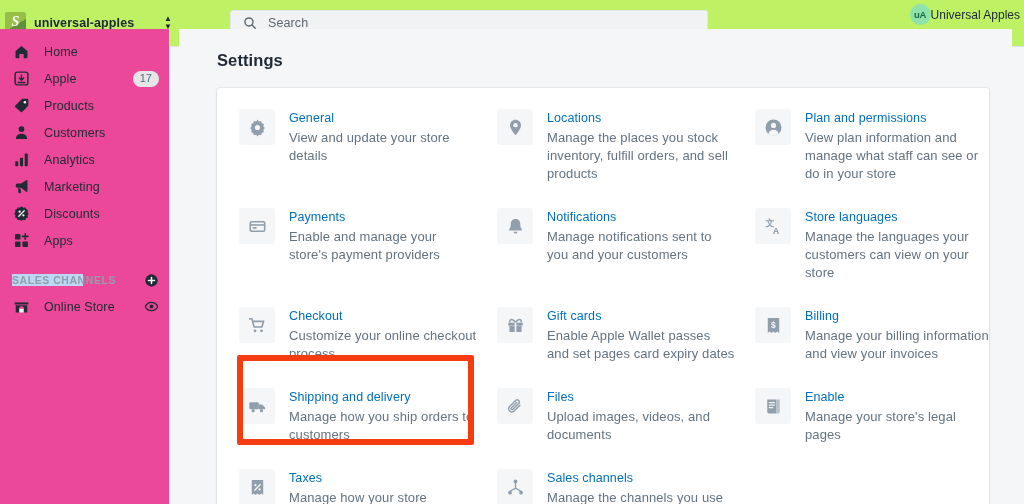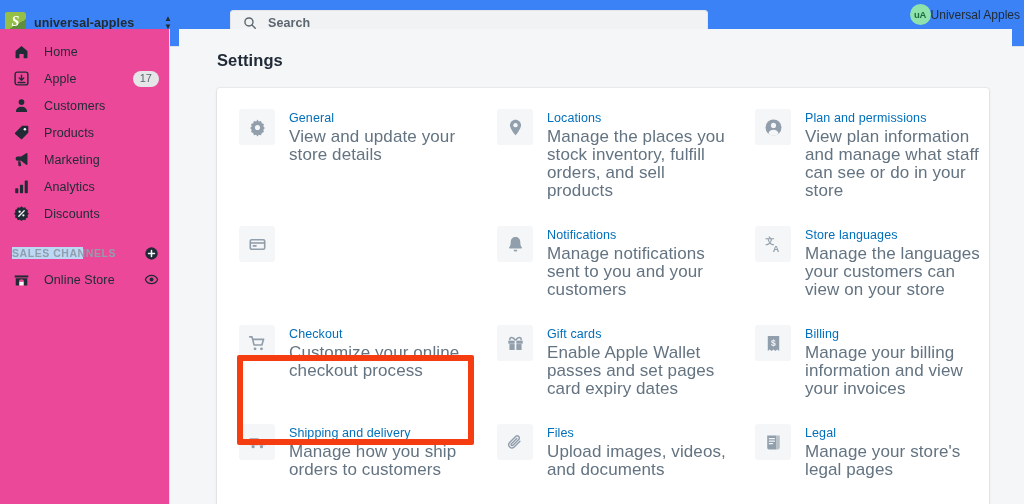--- a/index.html
+++ b/index.html
@@ -7,21 +7,21 @@
     width: 1024px; height: 504px;
     font-family: "Liberation Sans", sans-serif;
     background: #f4f6f8;
     overflow: hidden;
   }
 
   
   .topbar {
     position: absolute; top: 0; left: 0;
     width: 1024px; height: 47px;
-    background: #3b82f6;
+    background: #bef264;
     border-bottom: 1px solid #dfe3e8;
     display: flex; align-items: center;
   }
   .shop-switcher {
     display: flex; align-items: center;
     width: 190px; height: 29px;
     padding-left: 5px; gap: 8px;
   }
   .shopify-logo {
     width: 21px; height: 23px;
@@ -41,21 +41,21 @@
     font-size: 12.5px; font-weight: bold; color: #212b36;
     letter-spacing: .1px; white-space: nowrap;
   }
   .switch-arrows {
     margin-left: auto; margin-right: 18px;
     display: flex; flex-direction: column; align-items: center;
     gap: 2px; color: #212b36;
   }
   .switch-arrows i { font-style: normal; font-size: 8px; line-height: 6px; }
 
-  .searchwrap { flex: none; margin-left: 40px; font-weight: bold; }
+  .searchwrap { flex: none; margin-left: 40px; }
   .searchbox {
     width: 478px; height: 27px;
     background: #f1f2f4; border: 1px solid #e3e5e8; border-radius: 3px;
     display: flex; align-items: center; padding-left: 12px; gap: 11px;
   }
   .searchbox svg { flex: none; }
   .search-placeholder {
     font-size: 12.5px; color: #5c6670; letter-spacing: .1px;
   }
 
@@ -146,21 +146,21 @@
     display: flex; align-items: center; justify-content: center;
     color: #919eab;
   }
   .cell-body { padding-top: 1px; }
   .cell-title {
     font-size: 12.5px; font-weight: normal; color: #006fbb;
     letter-spacing: .1px; line-height: 17px;
     display: block; margin-bottom: 1px;
   }
   .cell-desc {
-    font-size: 17px; color: #637381;
+    font-size: 13px; color: #637381;
     line-height: 17px; letter-spacing: .1px;
   }
 
   
   .annotation {
     position: absolute;
     left: 237px; top: 355px;
     width: 237px; height: 90px;
     border: 6px solid #f63d11;
     border-radius: 2px;
@@ -217,70 +217,81 @@
         <line x1="6" y1="14.6" x2="14" y2="14.6" stroke="#212b36" stroke-width="1.7" stroke-linecap="round"></line>
       </svg>
     </span>
     <span class="nav-label">Apple</span>
     <span class="badge">17</span>
   </div>
 
   <div class="nav-item">
     <span class="nav-icon">
       <svg width="17" height="17" viewBox="0 0 20 20">
+          <path d="M10.2 2.2H17a1 1 0 0 1 1 1v6.8a1 1 0 0 1-.3.7l-7 7a1 1 0 0 1-1.4 0L2.5 11.7a1 1 0 0 1 0-1.4l7-7a1 1 0 0 1 .7-.1z" fill="#212b36"></path>
+          <circle cx="14" cy="6.2" r="1.5" fill="#f4f6f8"></circle>
+        </svg>
+    </span>
+    <span class="nav-label">Products</span>
+  </div>
+
+  <div class="nav-item">
+    <span class="nav-icon">
+      <svg width="17" height="17" viewBox="0 0 20 20">
           <circle cx="10" cy="6" r="3.4" fill="#212b36"></circle>
           <path d="M3.4 17.5c0-3.8 3-6 6.6-6s6.6 2.2 6.6 6z" fill="#212b36"></path>
         </svg>
     </span>
     <span class="nav-label">Customers</span>
-  </div>
-
-  <div class="nav-item">
-    <span class="nav-icon">
-      <svg width="17" height="17" viewBox="0 0 20 20">
-          <path d="M10.2 2.2H17a1 1 0 0 1 1 1v6.8a1 1 0 0 1-.3.7l-7 7a1 1 0 0 1-1.4 0L2.5 11.7a1 1 0 0 1 0-1.4l7-7a1 1 0 0 1 .7-.1z" fill="#212b36"></path>
-          <circle cx="14" cy="6.2" r="1.5" fill="#f4f6f8"></circle>
-        </svg>
-    </span>
-    <span class="nav-label">Products</span>
-  </div>
-
-  <div class="nav-item">
-    <span class="nav-icon">
-      <svg width="17" height="17" viewBox="0 0 20 20">
-          <path d="M17 3.2v12.4c0 .8-.9 1.2-1.5.7L9.6 11.6H5.5A2.5 2.5 0 0 1 3 9.1V9a2.5 2.5 0 0 1 2.5-2.5h4.1L15.5 2.5c.6-.5 1.5-.1 1.5.7z" fill="#212b36"></path>
-          <path d="M6 12h2.6l1 4.6c.1.7-.4 1.2-1 1.2H7.4c-.5 0-.9-.3-1-.8z" fill="#212b36"></path>
-        </svg>
-    </span>
-    <span class="nav-label">Marketing</span>
   </div>
 
   <div class="nav-item">
     <span class="nav-icon">
       <svg width="17" height="17" viewBox="0 0 20 20">
           <rect x="2.6" y="12" width="3.6" height="6" rx=".8" fill="#212b36"></rect>
           <rect x="8.2" y="8" width="3.6" height="10" rx=".8" fill="#212b36"></rect>
           <rect x="13.8" y="3" width="3.6" height="15" rx=".8" fill="#212b36"></rect>
         </svg>
     </span>
     <span class="nav-label">Analytics</span>
+  </div>
+
+  <div class="nav-item">
+    <span class="nav-icon">
+      <svg width="17" height="17" viewBox="0 0 20 20">
+          <path d="M17 3.2v12.4c0 .8-.9 1.2-1.5.7L9.6 11.6H5.5A2.5 2.5 0 0 1 3 9.1V9a2.5 2.5 0 0 1 2.5-2.5h4.1L15.5 2.5c.6-.5 1.5-.1 1.5.7z" fill="#212b36"></path>
+          <path d="M6 12h2.6l1 4.6c.1.7-.4 1.2-1 1.2H7.4c-.5 0-.9-.3-1-.8z" fill="#212b36"></path>
+        </svg>
+    </span>
+    <span class="nav-label">Marketing</span>
   </div>
 
   <div class="nav-item">
     <span class="nav-icon">
       <svg width="17" height="17" viewBox="0 0 20 20">
           <path d="M10 1.6l2 1.5 2.4-.5 1 2.2 2.2 1-.5 2.4 1.5 2-1.5 2 .5 2.4-2.2 1-1 2.2-2.4-.5-2 1.5-2-1.5-2.4.5-1-2.2-2.2-1 .5-2.4-1.5-2 1.5-2-.5-2.4 2.2-1 1-2.2 2.4.5z" fill="#212b36"></path>
           <circle cx="7.8" cy="7.8" r="1.35" fill="#f4f6f8"></circle>
           <circle cx="12.2" cy="12.2" r="1.35" fill="#f4f6f8"></circle>
           <line x1="13.2" y1="6.8" x2="6.8" y2="13.2" stroke="#f4f6f8" stroke-width="1.5" stroke-linecap="round"></line>
         </svg>
     </span>
     <span class="nav-label">Discounts</span>
   </div>
 
+  <div class="nav-item">
+    <span class="nav-icon">
+      <svg width="17" height="17" viewBox="0 0 20 20">
+          <rect x="2.4" y="2.4" width="6.4" height="6.4" rx="1" fill="#212b36"></rect>
+          <rect x="2.4" y="11.2" width="6.4" height="6.4" rx="1" fill="#212b36"></rect>
+          <rect x="11.2" y="11.2" width="6.4" height="6.4" rx="1" fill="#212b36"></rect>
+          <path d="M14.4 2v6.4M11.2 5.2h6.4" stroke="#212b36" stroke-width="1.9" stroke-linecap="round"></path>
+        </svg>
+    </span>
+    <span class="nav-label">Apps</span>
+  </div>
 
   <div class="section-head">
     <span class="section-title">SALES CHANNELS</span>
     <span class="section-action">
       <svg width="15" height="15" viewBox="0 0 20 20">
           <circle cx="10" cy="10" r="8.2" fill="#212b36"></circle>
           <path d="M10 6v8M6 10h8" stroke="#f4f6f8" stroke-width="2" stroke-linecap="round"></path>
         </svg>
     </span>
   </div>
@@ -351,20 +362,24 @@
       </div>
 
       <div class="cell">
         <span class="cell-icon">
           <svg width="19" height="19" viewBox="0 0 20 20">
               <rect x="2.4" y="5" width="15.2" height="10" rx="1.6" fill="none" stroke="#919eab" stroke-width="1.7"></rect>
               <path d="M2.4 8.4h15.2" stroke="#919eab" stroke-width="1.7"></path>
               <rect x="4.8" y="10.6" width="4.4" height="1.8" rx=".8" fill="#919eab"></rect>
             </svg>
         </span>
+        <div class="cell-body">
+          <span class="cell-title">Payments</span>
+          <span class="cell-desc">Enable and manage your store's payment providers</span>
+        </div>
       </div>
 
       <div class="cell">
         <span class="cell-icon">
           <svg width="19" height="19" viewBox="0 0 20 20">
               <path d="M10 2c-2.9 0-5 2.2-5 5.2 0 3.6-.8 4.9-1.6 5.8-.4.4-.1 1.2.5 1.2h12.2c.6 0 .9-.8.5-1.2-.8-.9-1.6-2.2-1.6-5.8 0-3-2.1-5.2-5-5.2z" fill="#919eab"></path>
               <path d="M8 15.4h4a2 2 0 0 1-4 0z" fill="#919eab"></path>
             </svg>
         </span>
         <div class="cell-body">
@@ -457,21 +472,21 @@
 
       <div class="cell">
         <span class="cell-icon">
           <svg width="19" height="19" viewBox="0 0 20 20">
               <path d="M3.4 2.6h9.8v14.8H5.2a1.8 1.8 0 0 1-1.8-1.8z" fill="#919eab"></path>
               <path d="M13.2 2.6h3.4v12.6a2.2 2.2 0 0 1-3.4 1.8z" fill="#b9c1c8"></path>
               <path d="M5.6 6h5.4M5.6 8.6h5.4M5.6 11.2h3.4" stroke="#f4f6f8" stroke-width="1.3" stroke-linecap="round"></path>
             </svg>
         </span>
         <div class="cell-body">
-          <span class="cell-title">Legal</span>
+          <span class="cell-title">Enable</span>
           <span class="cell-desc">Manage your store's legal pages</span>
         </div>
       </div>
 
       <div class="cell">
         <span class="cell-icon">
           <svg width="19" height="19" viewBox="0 0 20 20">
               <path d="M4 2.2h12v15.6l-2-1.4-2 1.4-2-1.4-2 1.4-2-1.4-2 1.4z" fill="#919eab"></path>
               <circle cx="7.8" cy="7.6" r="1.2" fill="#f4f6f8"></circle>
               <circle cx="12.2" cy="12" r="1.2" fill="#f4f6f8"></circle>

